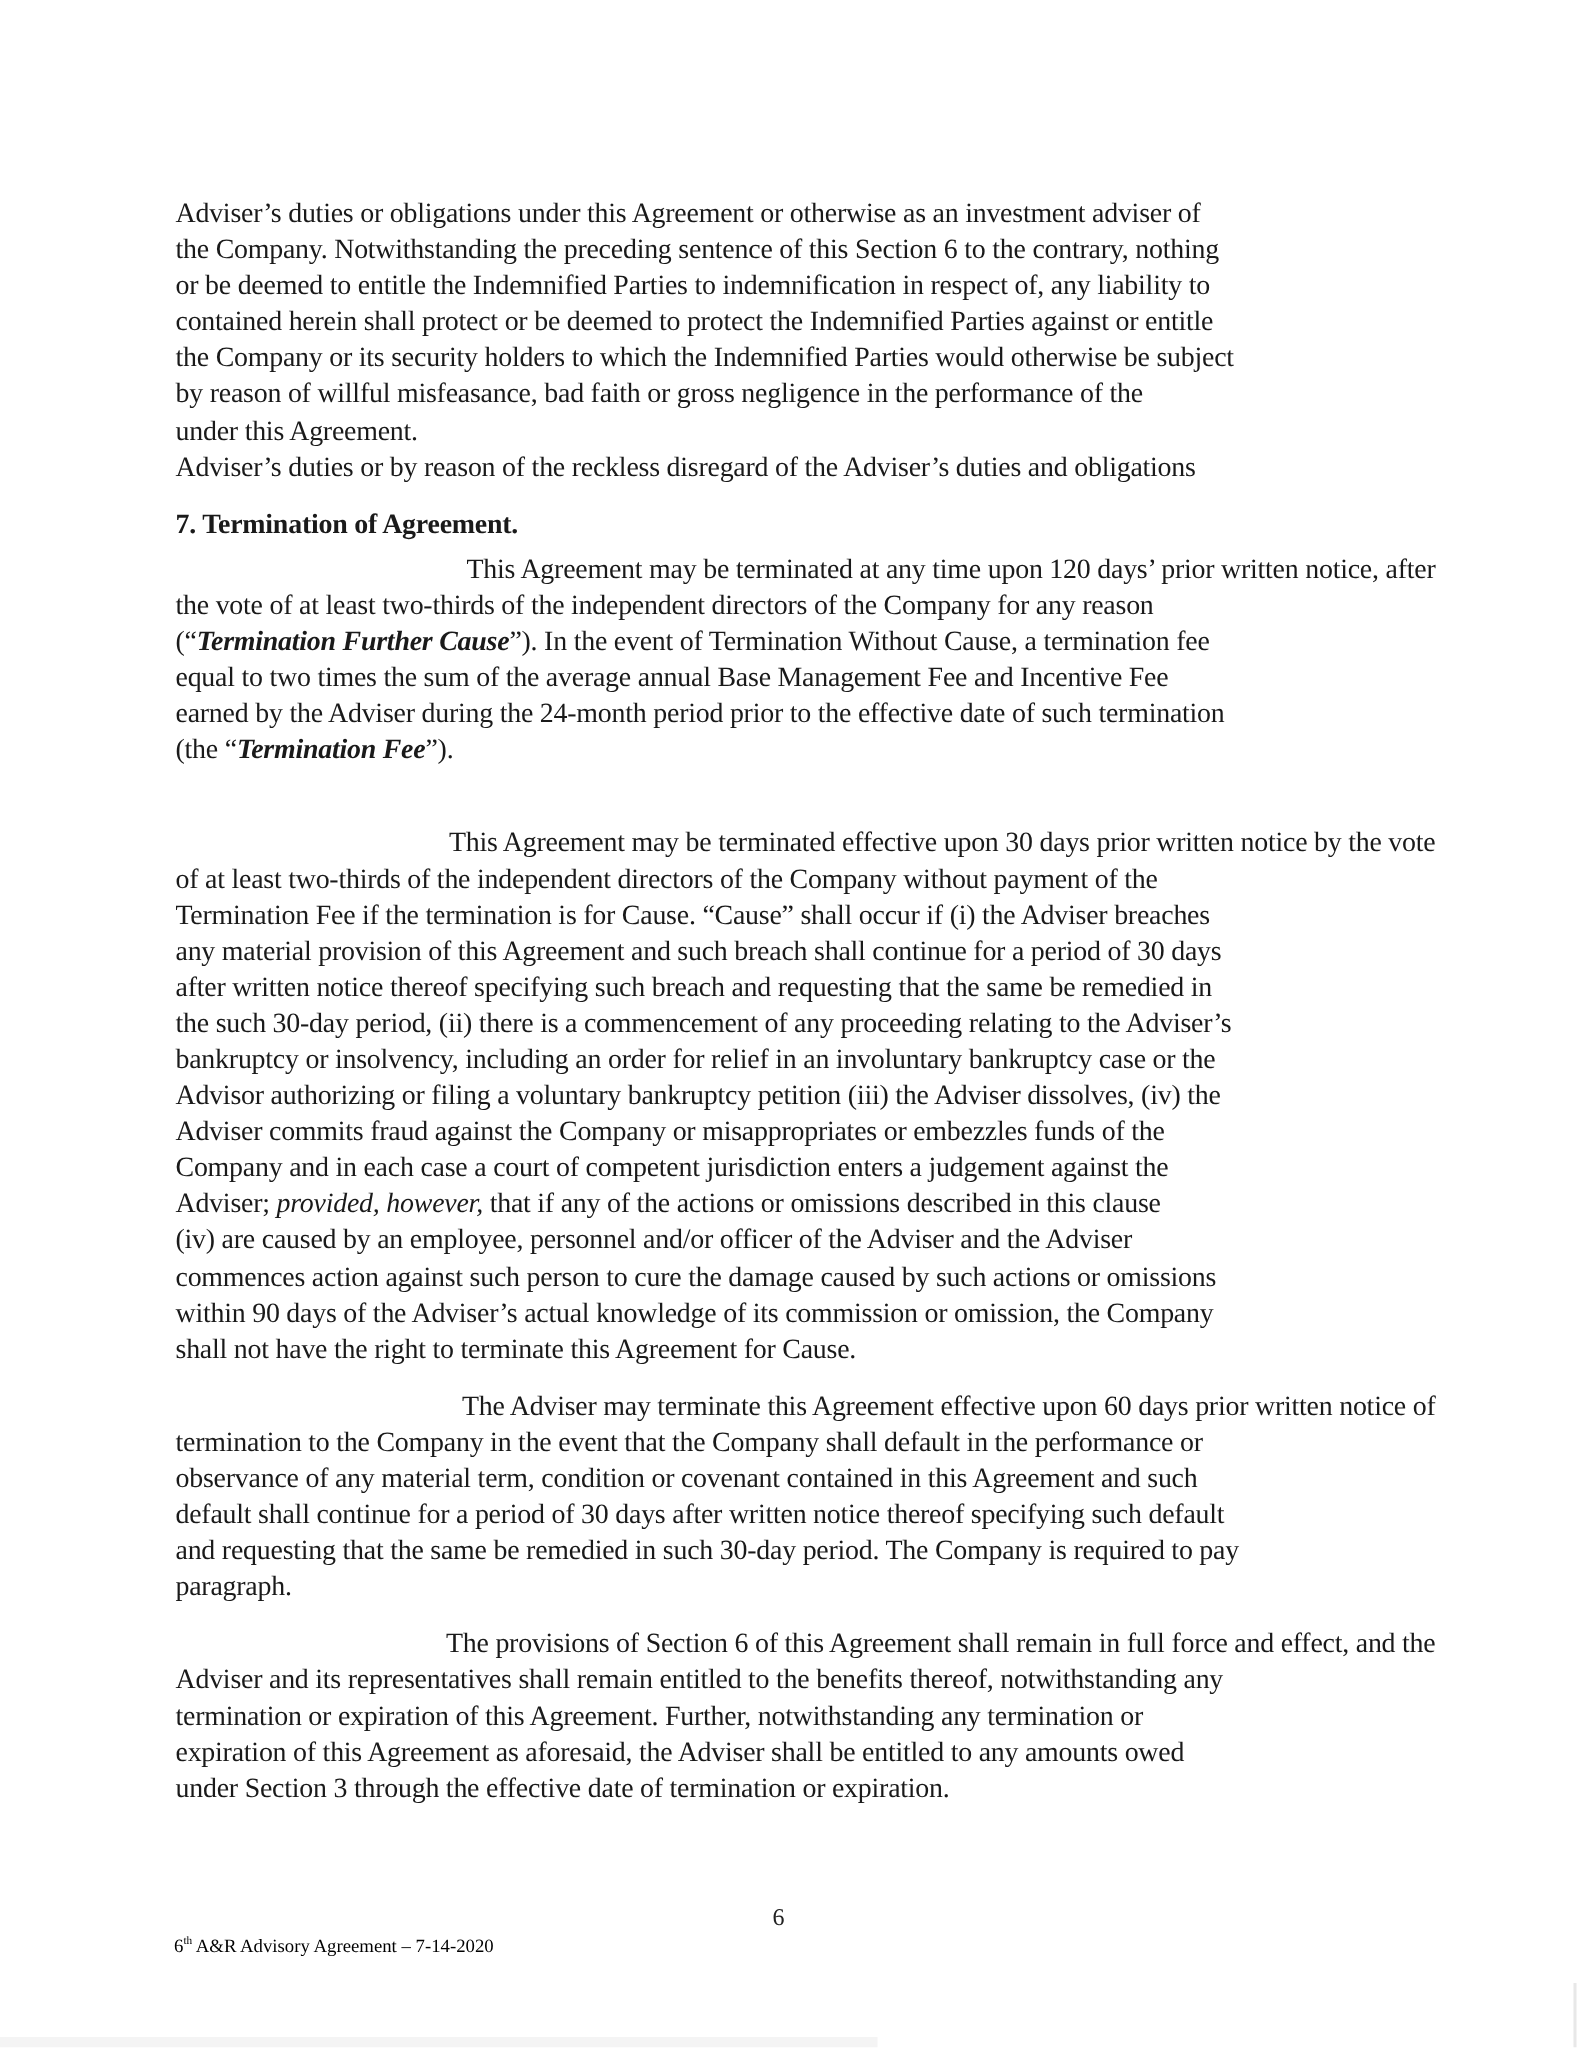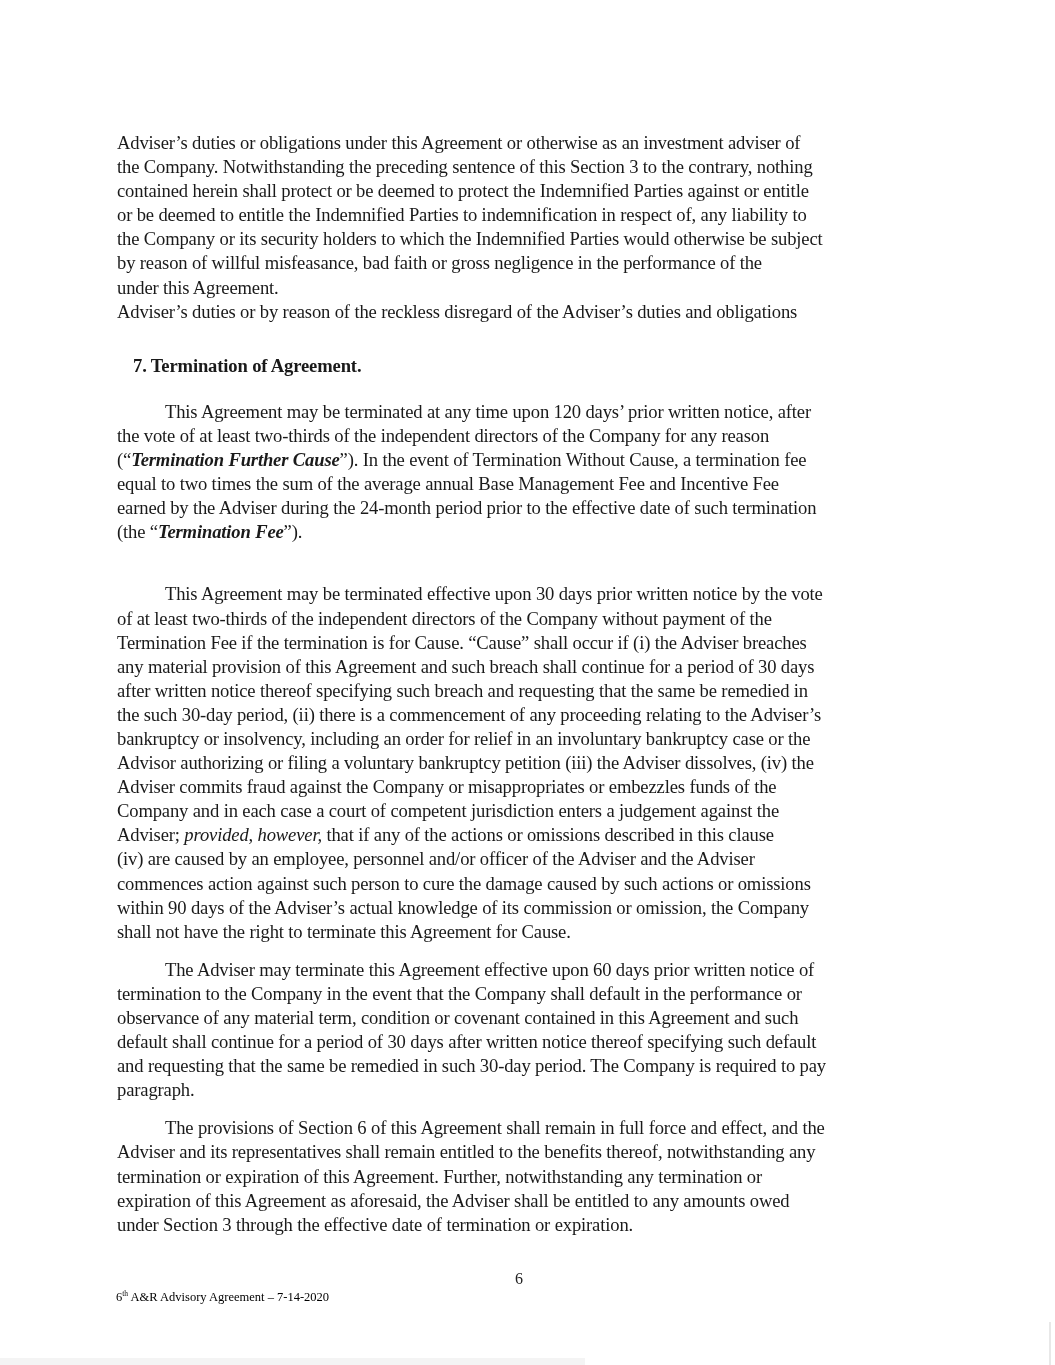--- a/index.html
+++ b/index.html
@@ -35,24 +35,25 @@
     .para {
       margin: 0;
       white-space: nowrap;
     }
     .line {
       display: block;
       height: 24.1px;
     }
     .indent {
       padding-left: 48px;
+      text-align: right;
     }
     .heading {
       font-weight: bold;
-      margin: 16px;
+      margin: 0;
     }
     .bi {
       font-weight: bold;
       font-style: italic;
     }
     .it {
       font-style: italic;
     }
     .footer-page {
       position: absolute;
@@ -92,23 +93,23 @@
     }
   </style>
 </head>
 <body>
 
 <div class="page">
   <div class="content">
 
     <div class="para">
       <span class="line">Adviser’s duties or obligations under this Agreement or otherwise as an investment adviser of</span>
-      <span class="line">the Company. Notwithstanding the preceding sentence of this Section 3 to the contrary, nothing</span>
+      <span class="line">the Company. Notwithstanding the preceding sentence of this Section 6 to the contrary, nothing</span>
+      <span class="line">or be deemed to entitle the Indemnified Parties to indemnification in respect of, any liability to</span>
       <span class="line">contained herein shall protect or be deemed to protect the Indemnified Parties against or entitle</span>
-      <span class="line">or be deemed to entitle the Indemnified Parties to indemnification in respect of, any liability to</span>
       <span class="line">the Company or its security holders to which the Indemnified Parties would otherwise be subject</span>
       <span class="line">by reason of willful misfeasance, bad faith or gross negligence in the performance of the</span>
       <span class="line">under this Agreement.</span>
       <span class="line">Adviser’s duties or by reason of the reckless disregard of the Adviser’s duties and obligations</span>
     </div>
 
     <div style="height: 14px;"></div>
     <div class="heading line">7. Termination of Agreement.</div>
     <div style="height: 6px;"></div>
 

